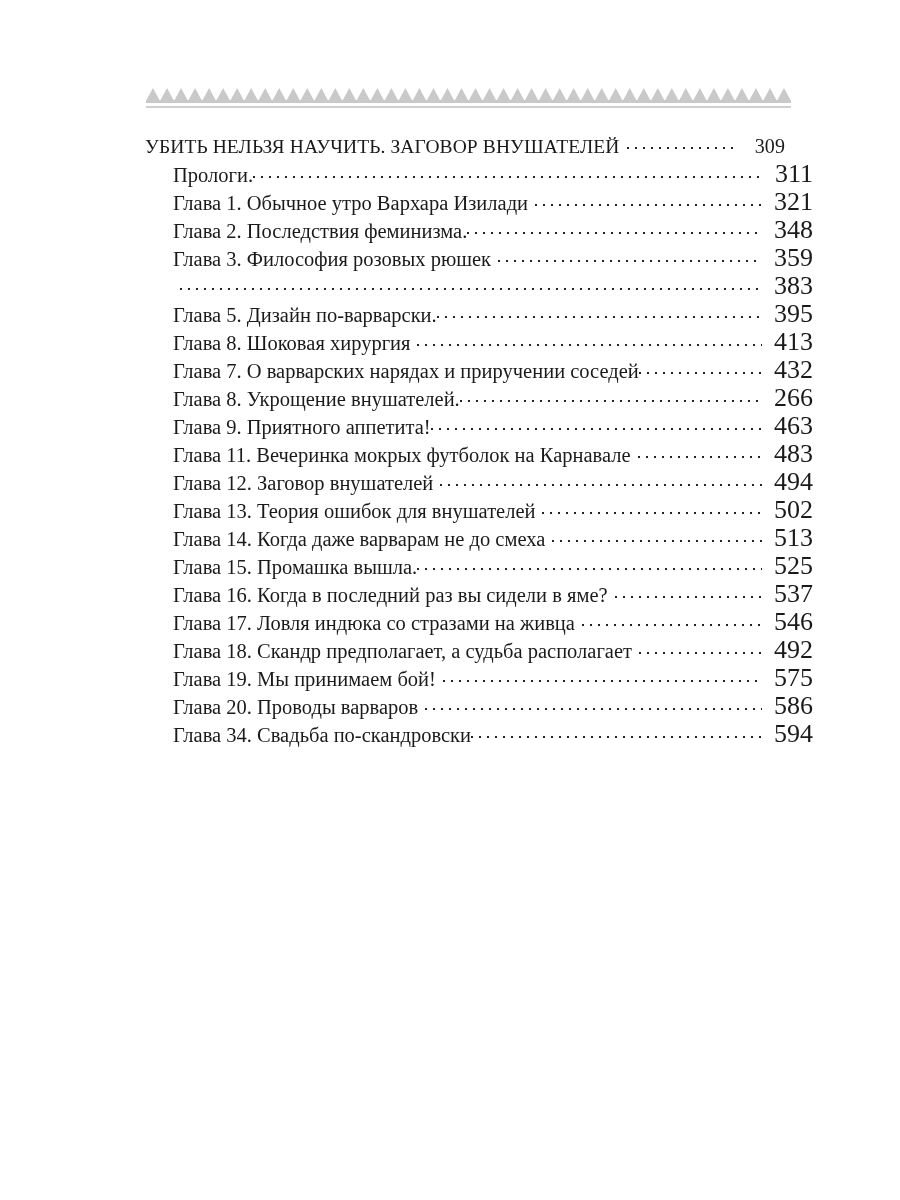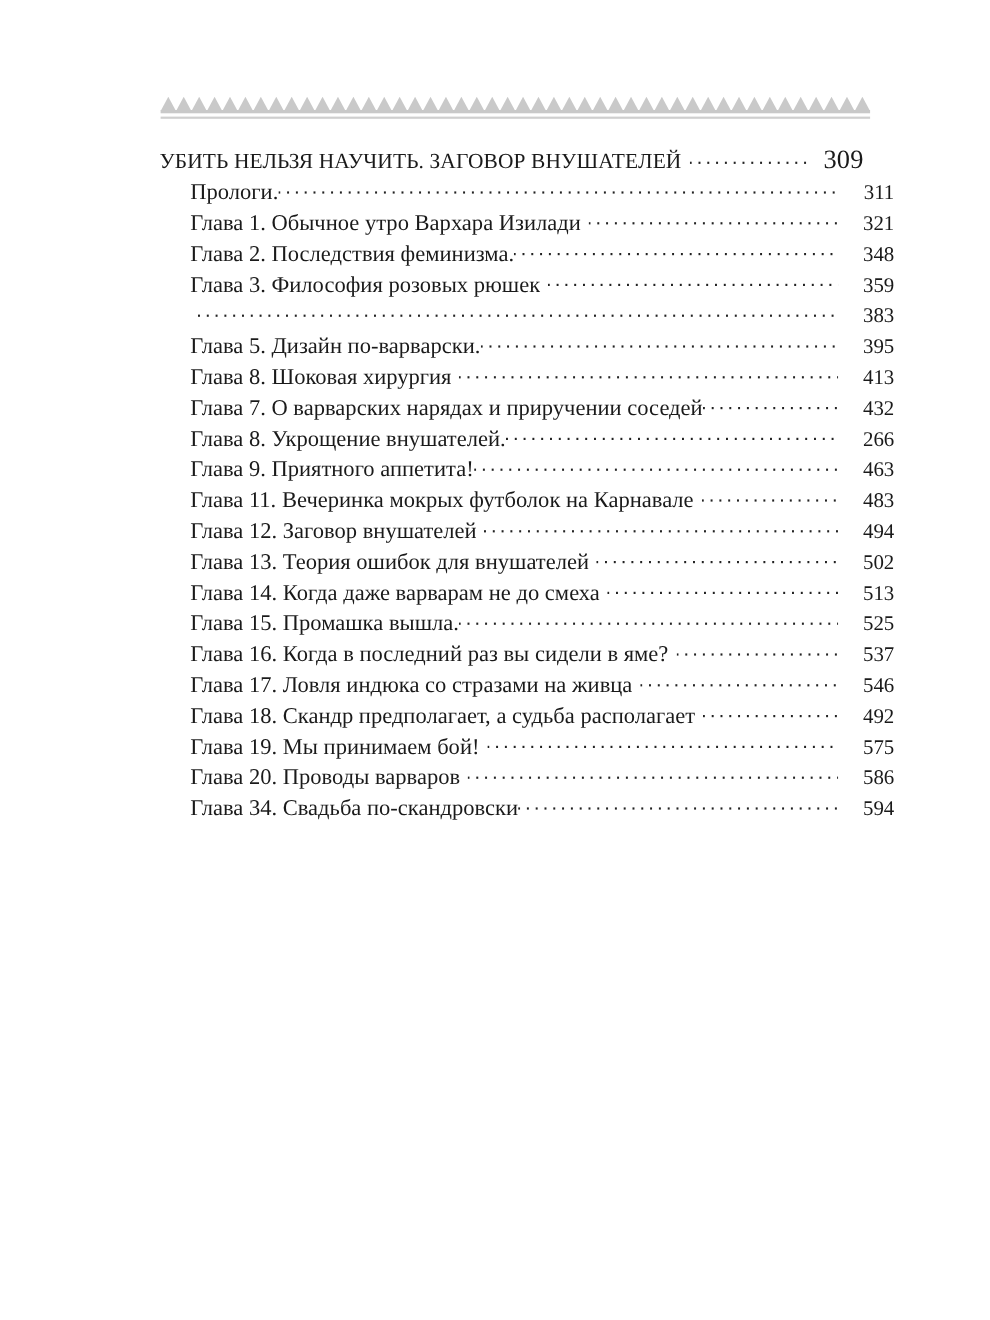--- a/index.html
+++ b/index.html
@@ -111,25 +111,25 @@
 
   
   .toc-leader.gap {
     margin-left: 7px;
   }
 
   .toc-page {
     flex: 0 0 auto;
     width: 42px;
     text-align: right;
-    font-size: 19px;
+    font-size: 26px;
     padding-left: 9px;
   }
   .toc-row.part .toc-page {
-    font-size: 24px;
+    font-size: 20px;
   }
 </style>
 </head>
 <body>
 
 <div class="page">
 
   <div class="ornament">
     <svg class="ornament-teeth" viewBox="0 0 645 13" preserveAspectRatio="none">
       <g id="teeth-group" fill="#c9c9c9">

